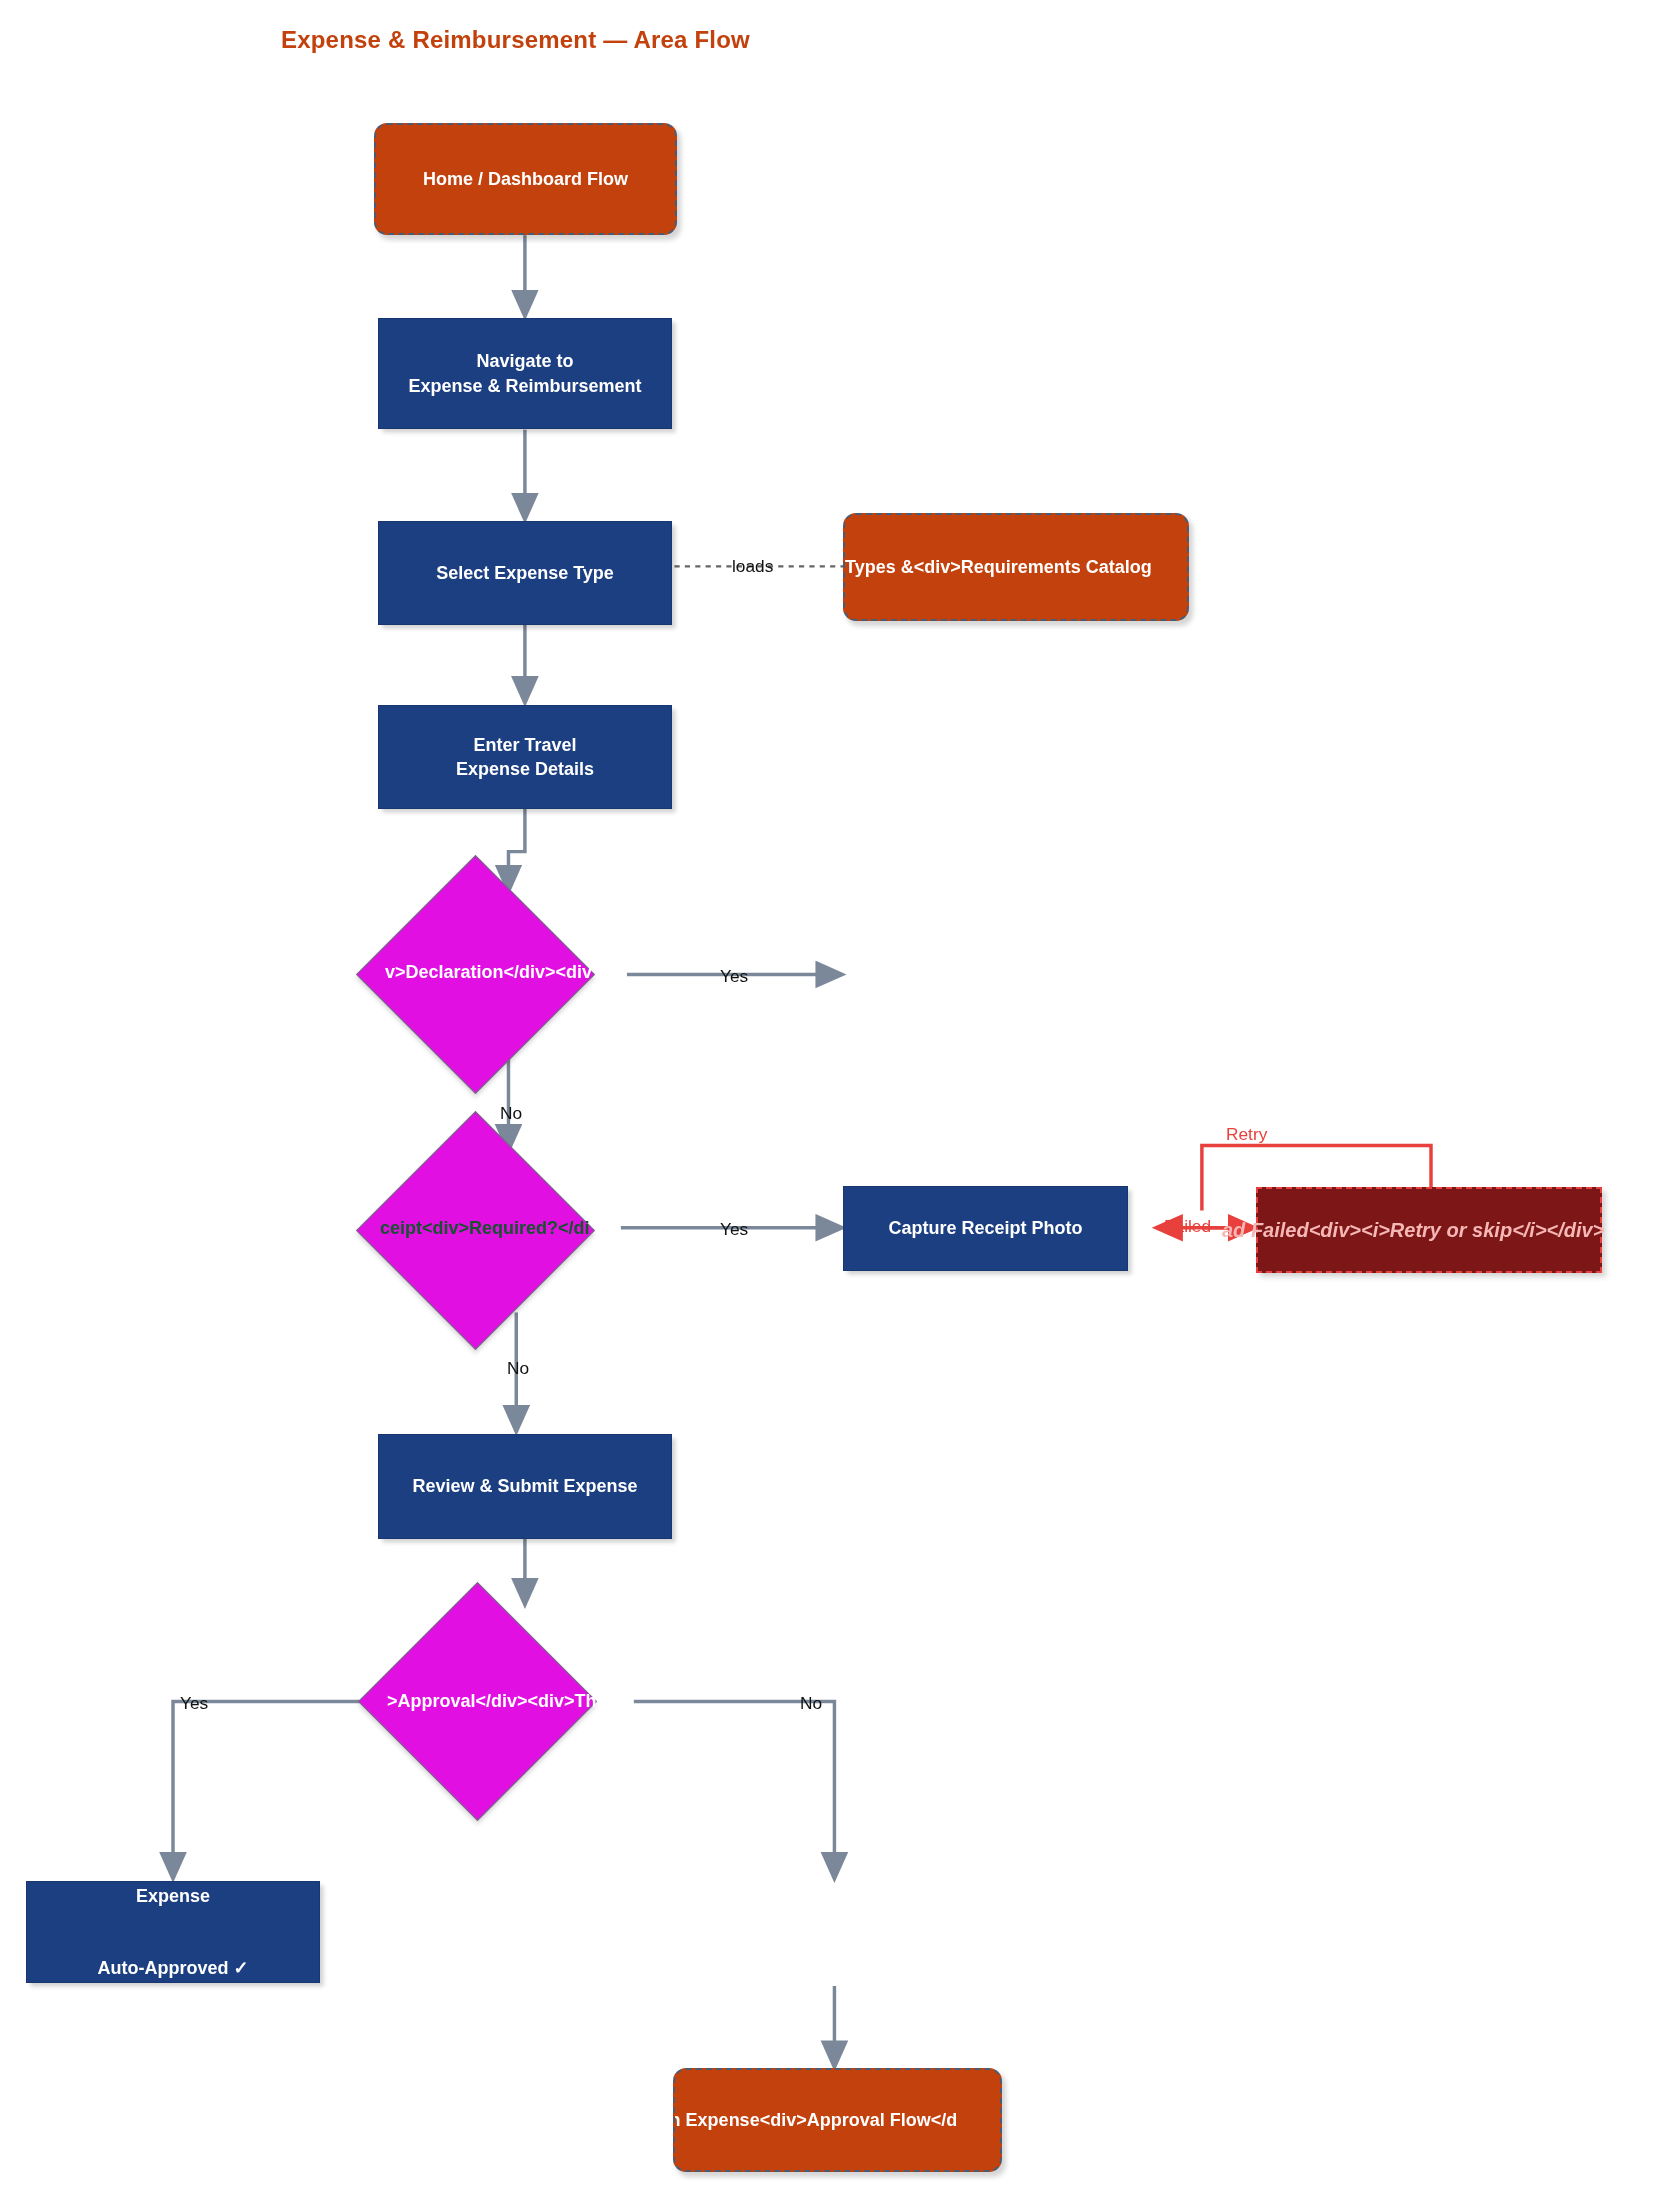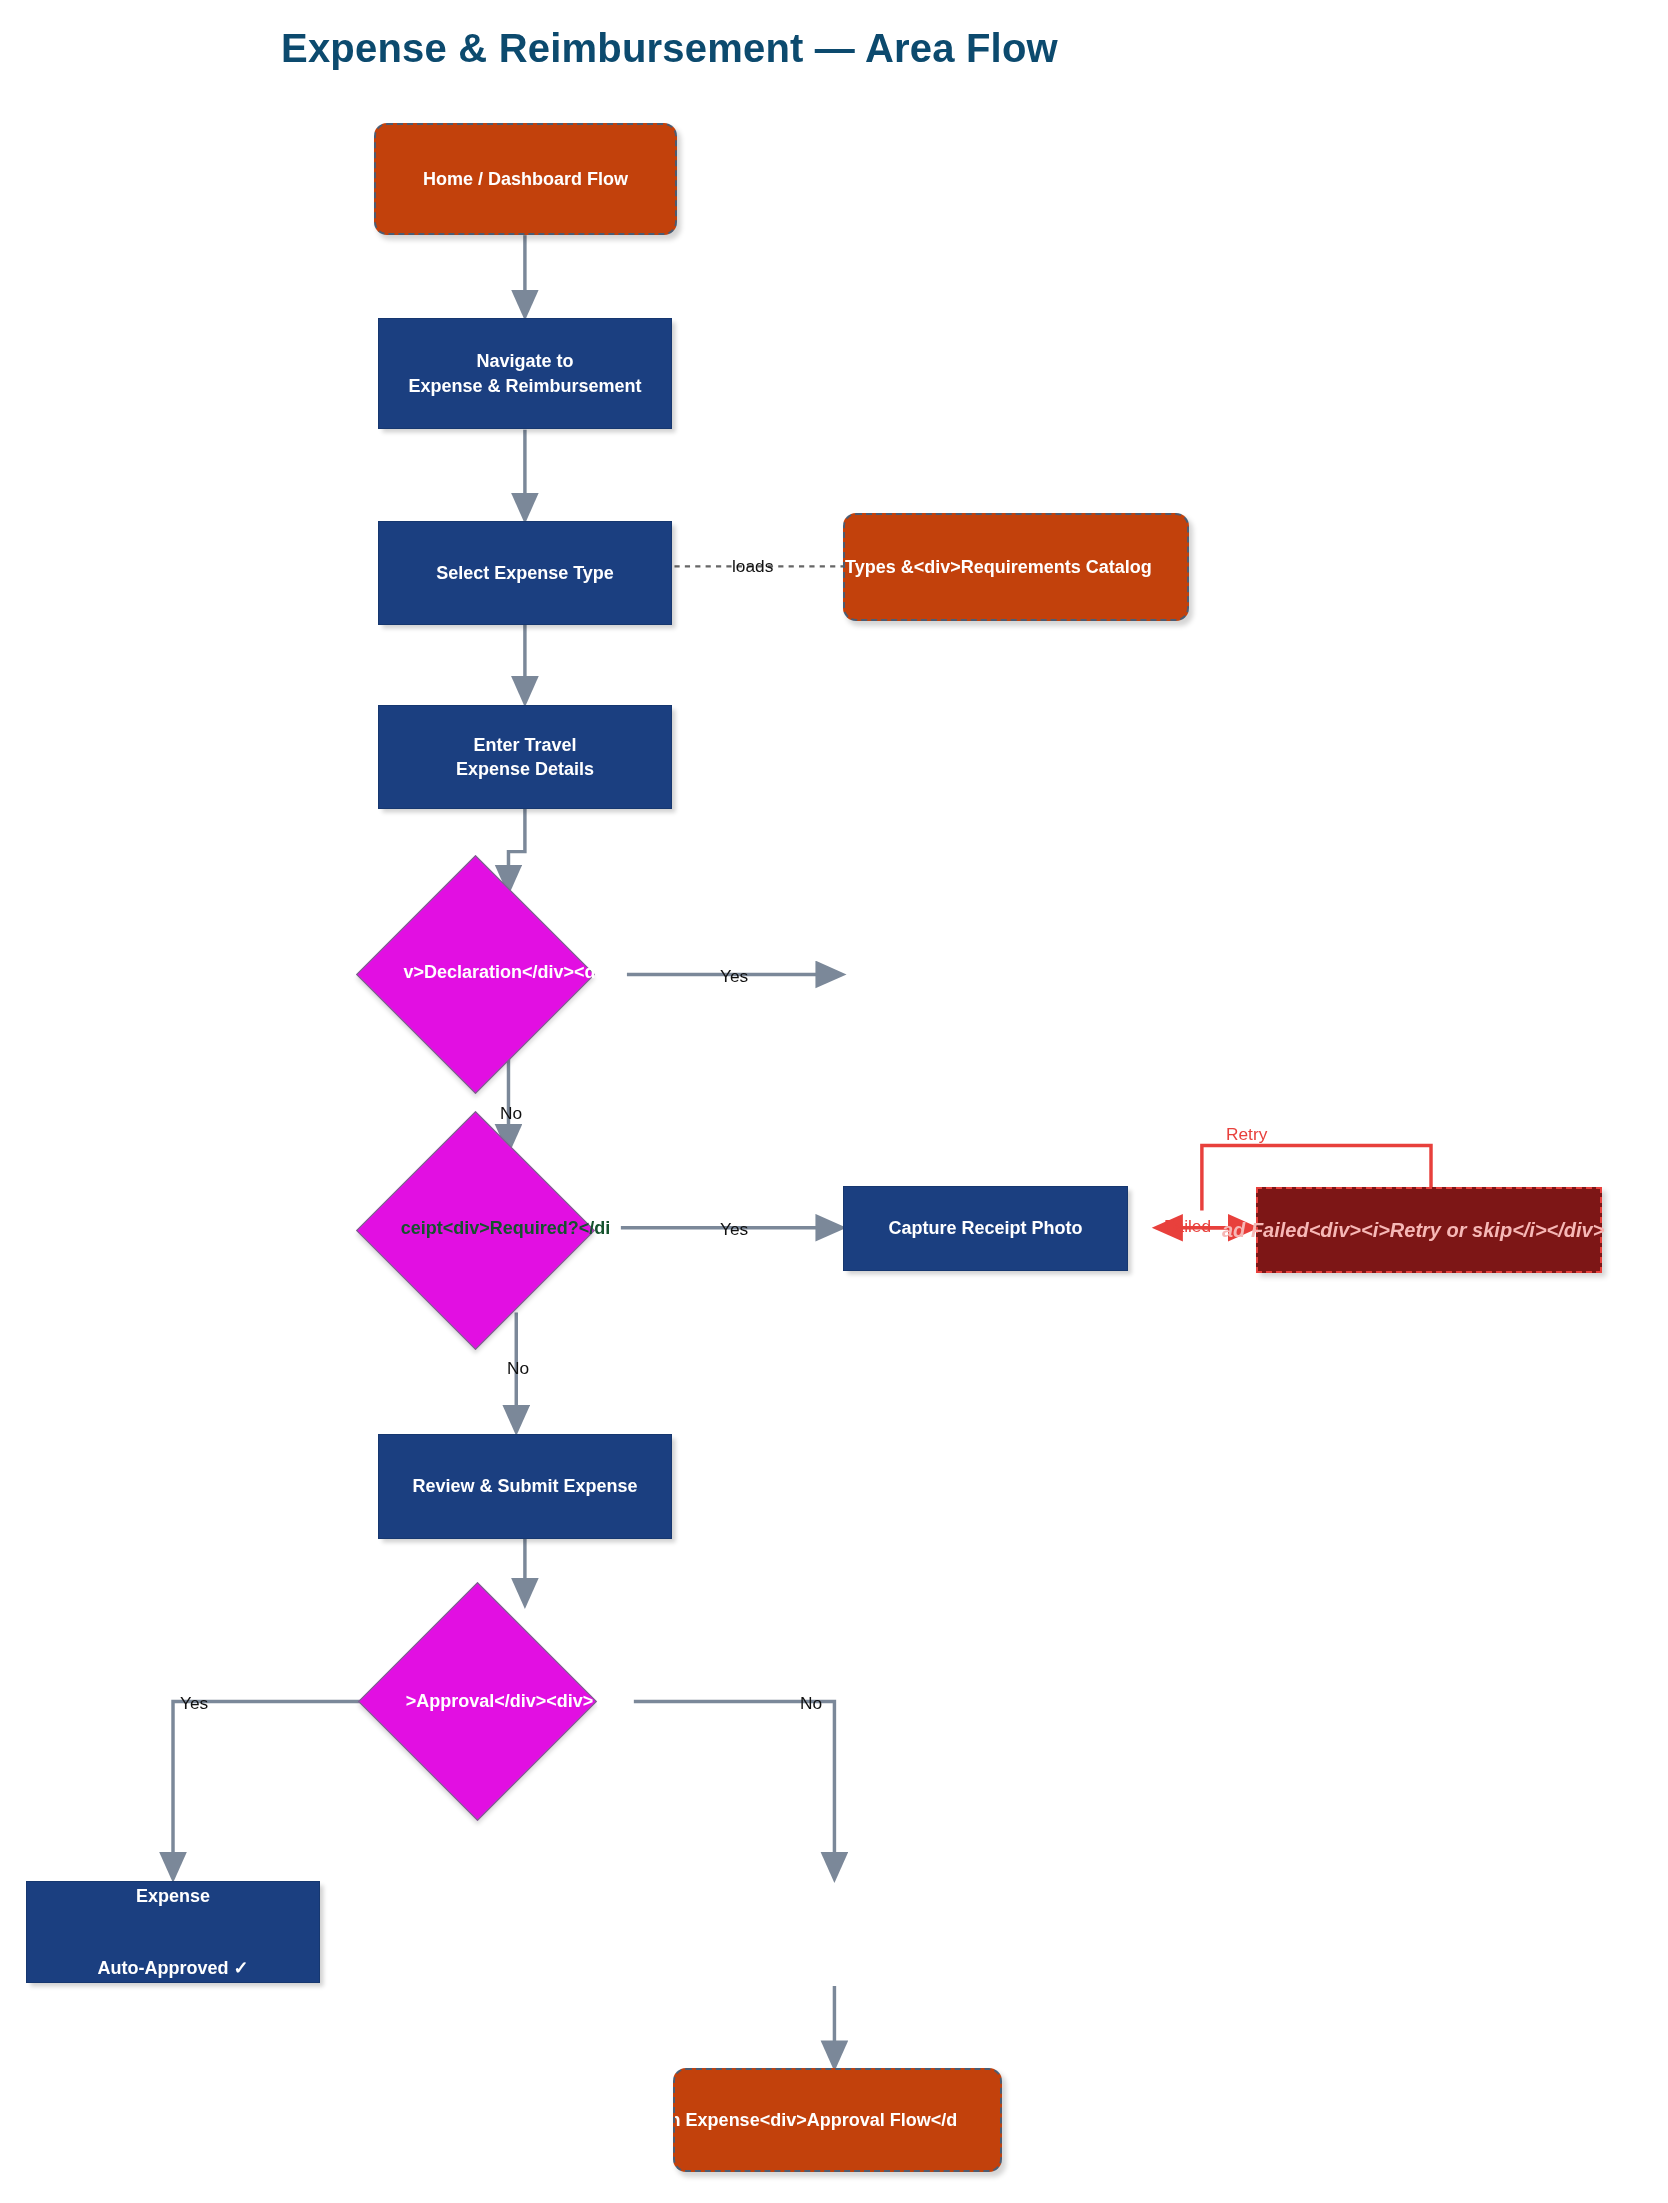--- a/index.html
+++ b/index.html
@@ -11,23 +11,23 @@
     position: relative;
     font-family: "Liberation Sans", sans-serif;
     overflow: hidden;
   }
   #canvas { position: absolute; inset: 0; }
 
   
   .title {
     position: absolute;
     left: 281px; top: 26px;
-    font-size: 40px;
+    font-size: 24px;
     font-weight: bold;
-    color: #0c4a6e;
+    color: #c2410c;
     letter-spacing: 0.2px;
     white-space: nowrap;
   }
 
   
   svg.edges {
     position: absolute; left: 0; top: 0;
     width: 1668px; height: 2203px;
     pointer-events: none;
   }
@@ -83,21 +83,21 @@
     transform: rotate(45deg);
     box-shadow: 2.6px 2.6px 4.3px rgba(0,0,0,.15);
   }
 
   
   .clipwrap {
     position: absolute;
     overflow: hidden;
     display: flex;
     align-items: center;
-    justify-content: center;
+    justify-content: flex-start;
     z-index: 4;
     pointer-events: none;
   }
   .clipwrap > span {
     white-space: nowrap;
     font-weight: bold;
   }
 
   
   .edge-label {

